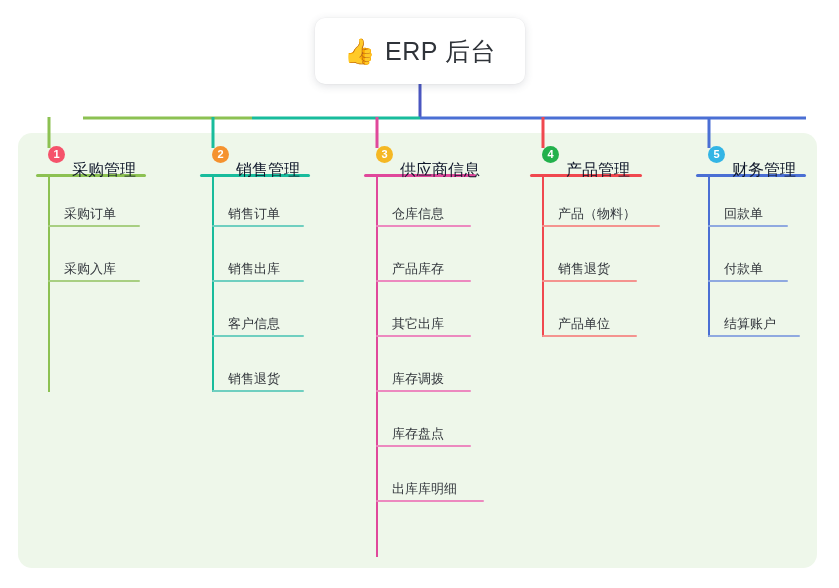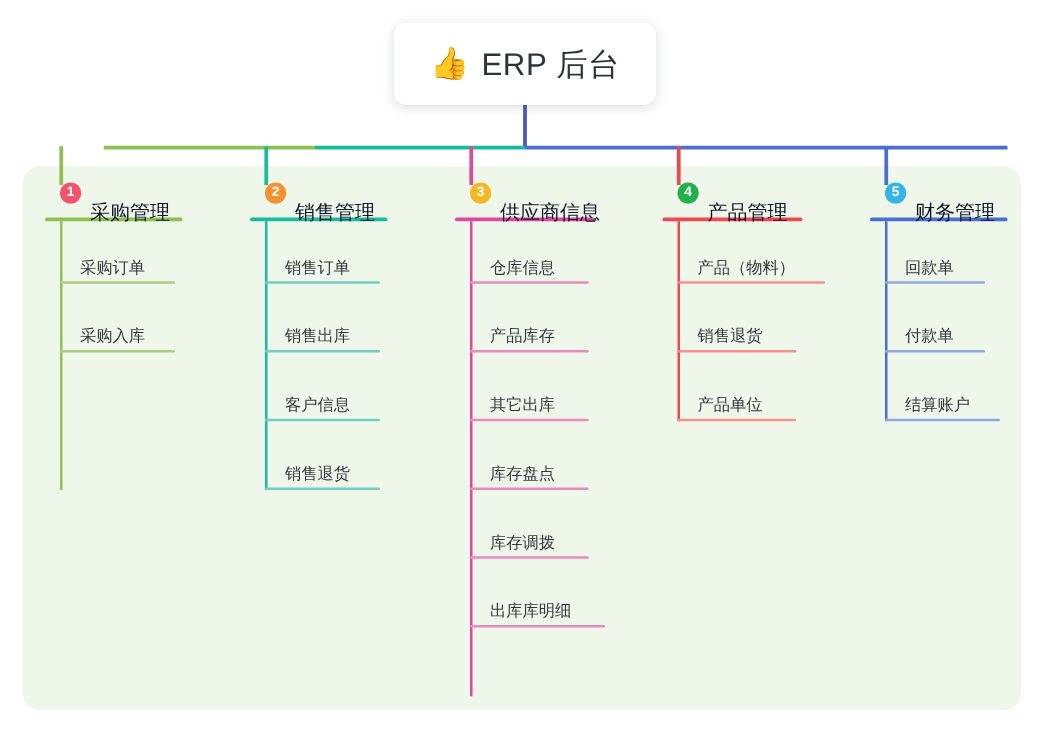--- a/index.html
+++ b/index.html
@@ -133,25 +133,25 @@
           </div>
           <div class="leaf">
             <span class="leaf-text">产品库存</span>
             <div class="leaf-rule" style="width: 95px; background: rgb(236, 137, 191);"></div>
           </div>
           <div class="leaf">
             <span class="leaf-text">其它出库</span>
             <div class="leaf-rule" style="width: 95px; background: rgb(236, 137, 191);"></div>
           </div>
           <div class="leaf">
+            <span class="leaf-text">库存调拨</span>
+            <div class="leaf-rule" style="width: 95px; background: rgb(236, 137, 191);"></div>
+          </div>
+          <div class="leaf">
             <span class="leaf-text">库存盘点</span>
-            <div class="leaf-rule" style="width: 95px; background: rgb(236, 137, 191);"></div>
-          </div>
-          <div class="leaf">
-            <span class="leaf-text">库存调拨</span>
             <div class="leaf-rule" style="width: 95px; background: rgb(236, 137, 191);"></div>
           </div>
           <div class="leaf">
             <span class="leaf-text">出库库明细</span>
             <div class="leaf-rule" style="width: 108px; background: rgb(236, 137, 191);"></div>
           </div>
         </div>
       </div>
       <div class="col" style="left: 530px;">
         <div class="col-head">

